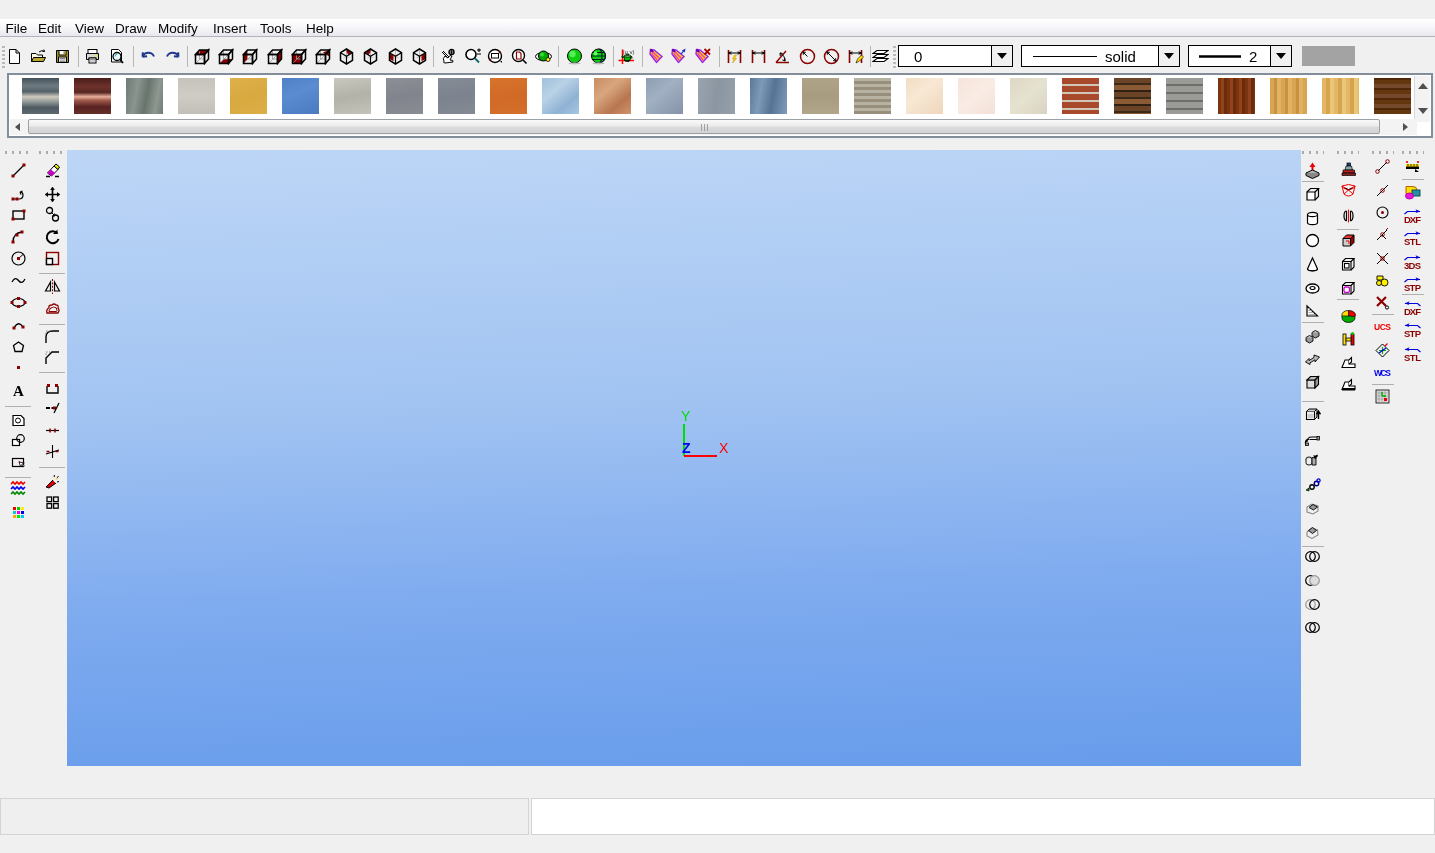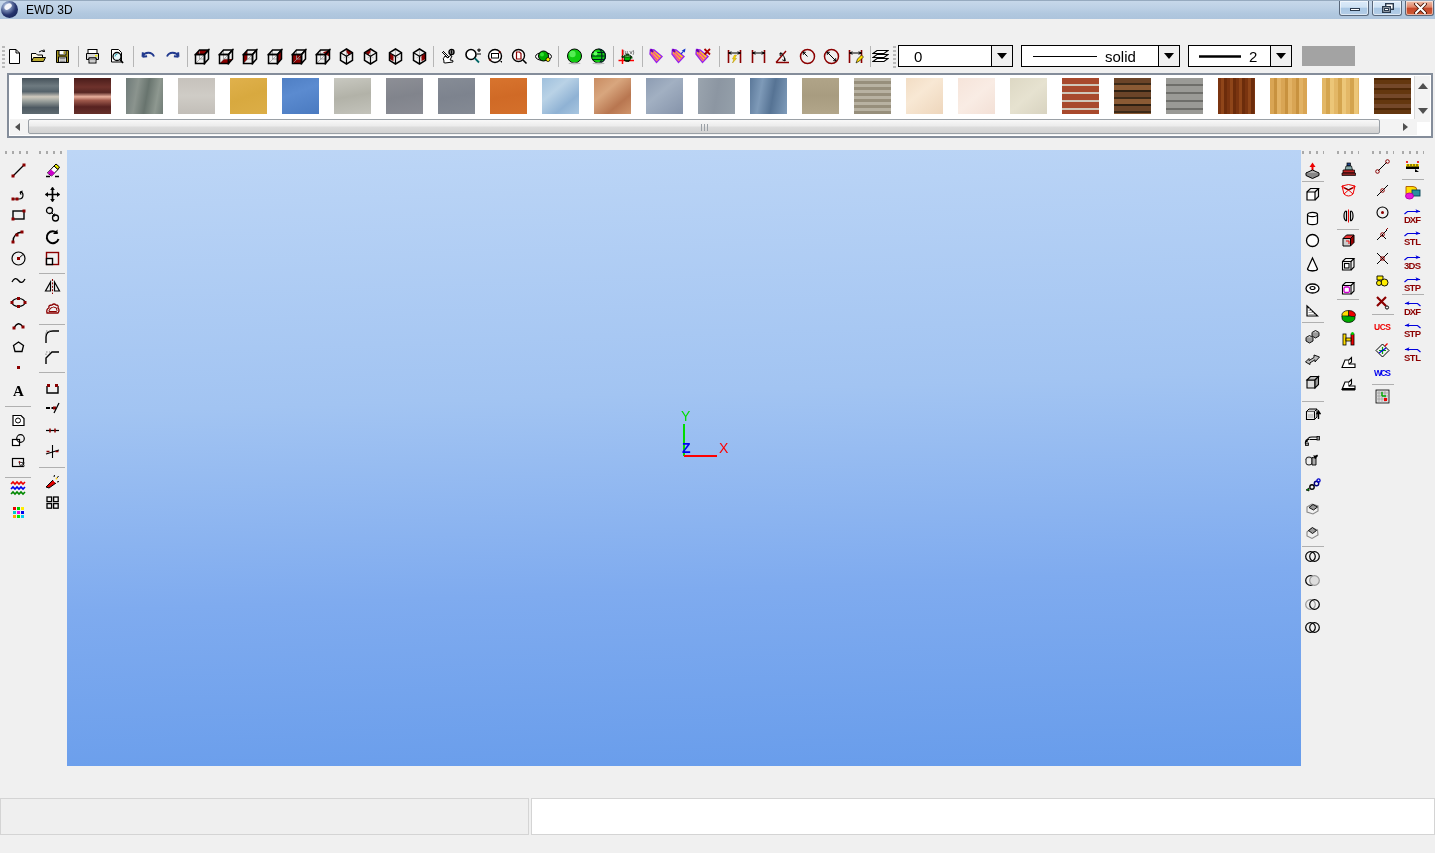--- a/index.html
+++ b/index.html
@@ -54,42 +54,29 @@
   background:repeating-linear-gradient(90deg,#aaa 0 2px,transparent 2px 7px); }
 #panelL { position:absolute; left:0px; top:798px; width:529px; height:37px; background:#efefef; border:1px solid #d4d4d4; }
 #panelR { position:absolute; left:531px; top:798px; width:904px; height:37px; background:#ffffff; border:1px solid #d4d4d4; }
 #statusbar { position:absolute; left:0; top:836px; width:1435px; height:17px; background:#f0f0f0; border-top:1px solid #919191; }
 #statusbar .coords { position:absolute; left:0px; top:2px; font-size:13px; color:#000; font-family:"Liberation Serif", serif; }
 svg { display:block; }
 </style>
 </head>
 <body>
 <div id="win">
-  <div id="titlebar">
-    <div id="appicon"></div>
-    <div id="apptitle">EWD 3D</div>
-    <div class="capbtn" id="btnmin">
-        <div class="inner"></div>
-        <div class="glyph"></div>
-      </div>
-    <div class="capbtn" id="btnmax">
-        <div class="inner"></div>
-      <svg class="glyph" width="12" height="10" viewBox="0 0 12 10">
-        <rect x="3.7" y="0.7" width="7.6" height="5.6" fill="#fff" stroke="#2a3a4d" stroke-width="1.4"></rect>
-        <rect x="0.7" y="3.7" width="7.6" height="5.6" fill="#fff" stroke="#2a3a4d" stroke-width="1.4"></rect>
-        <rect x="2.4" y="5.4" width="4.2" height="2.2" fill="none" stroke="#2a3a4d" stroke-width="1.2"></rect>
-      </svg>
-    </div>
-    <div class="capbtn" id="btnclose">
-      <div class="inner"></div>
-      <svg class="glyph" width="13" height="11" viewBox="0 0 13 11">
-        <path d="M2 1 L11 10 M11 1 L2 10" stroke="#4a180a" stroke-width="3.8" stroke-linecap="round"></path>
-        <path d="M2 1 L11 10 M11 1 L2 10" stroke="#fff" stroke-width="2" stroke-linecap="round"></path>
-      </svg>
-    </div>
+  <div id="menubar">
+    <span style="left:5.5px">File</span>
+      <span style="left:38px">Edit</span>
+      <span style="left:75px">View</span>
+    <span style="left:115px">Draw</span>
+      <span style="left:158px">Modify</span>
+      <span style="left:213px">Insert</span>
+    <span style="left:260px">Tools</span>
+      <span style="left:306px">Help</span>
   </div>
   <div id="toolbar">
     <div class="tbgrip"></div>
     <div class="tbgrip" style="left:893px"></div>
 
     <div class="tsep" style="left:78px"></div>
     <div class="tbtn" style="left:6px">
         <svg width="17" height="17" viewBox="0 0 17 17">
           <path d="M3.5 1.5 H10 L13.5 5 V15.5 H3.5 Z" fill="#fff" stroke="#000"></path>
           <path d="M10 1.5 V5 H13.5" fill="none" stroke="#000"></path>

